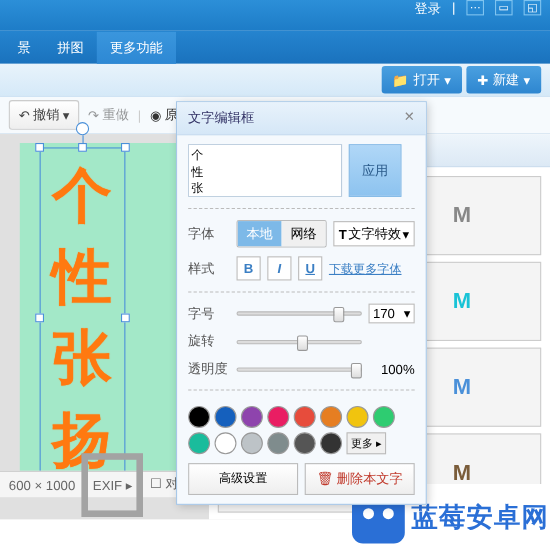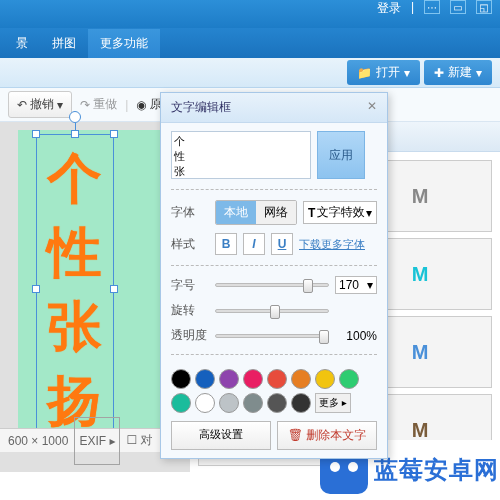--- a/index.html
+++ b/index.html
@@ -247,21 +247,21 @@
       </div>
     <div class="dlg-foot">
       <div class="btn2">高级设置</div>
       <div class="btn2 del"><span>🗑</span> <span>删除本文字</span></div>
     </div>
   </div>
 </div>
 
 <div class="statusbar">
   <span>600 × 1000</span>
-  <span style="border:1px solid #a3a3a3;padding:16px 4px"><span>EXIF</span> ▸</span>
+  <span style="border:6px solid #a3a3a3;padding:16px 4px"><span>EXIF</span> ▸</span>
   <span>☐ <span>对</span></span>
 </div>
 
 <div class="mascot">
   <div class="head">
       <span class="ant l"></span>
       <span class="ant r"></span>
     </div>
   <span class="mname">蓝莓安卓网</span>
 </div>

